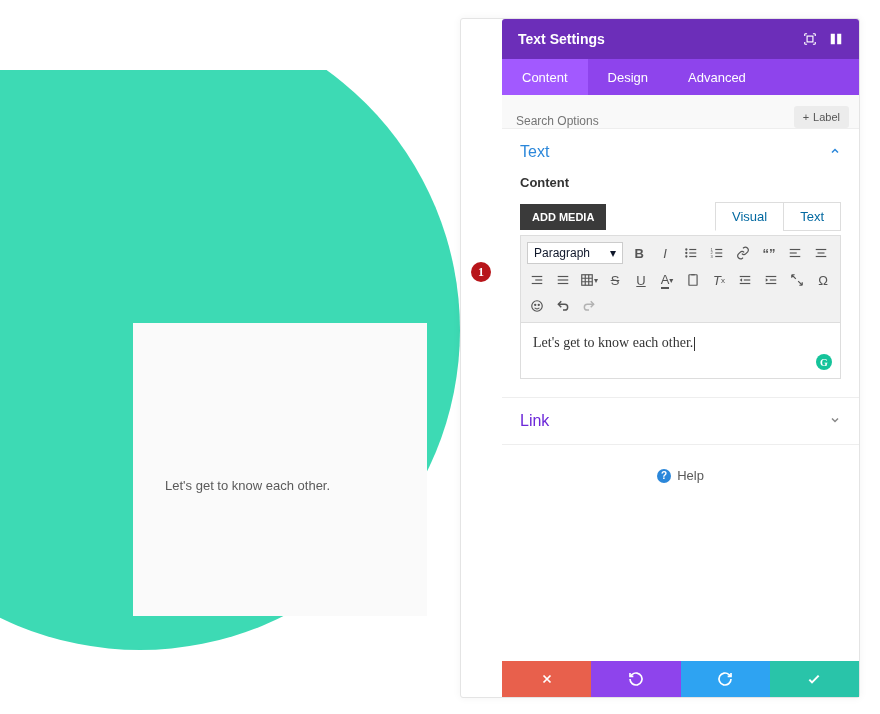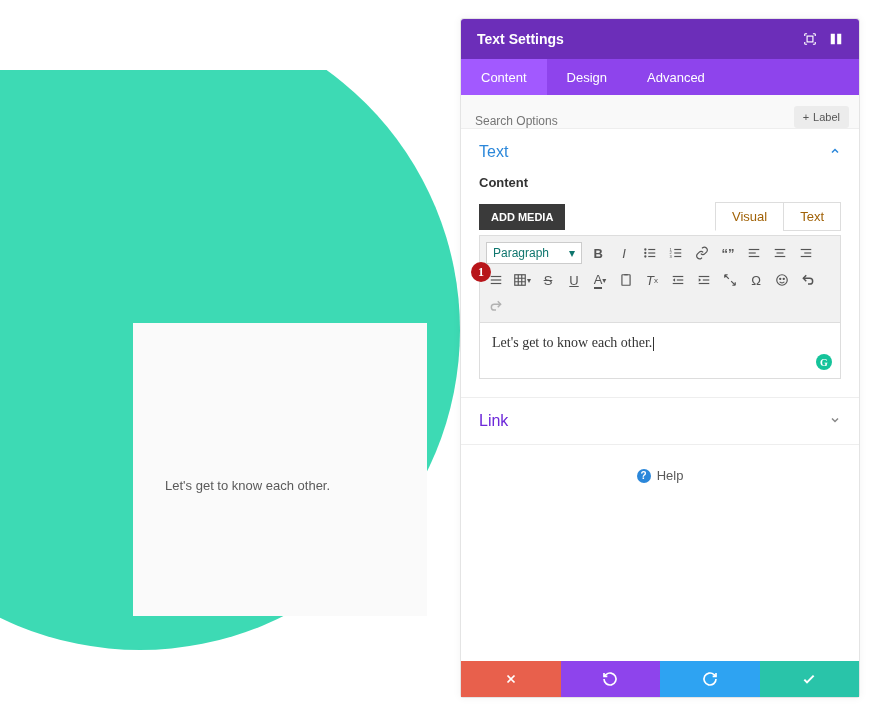--- a/index.html
+++ b/index.html
@@ -3,21 +3,21 @@
   <meta charset="utf-8">
   <style>
     * { box-sizing: border-box; margin: 0; padding: 0; }
     body { font-family: -apple-system, BlinkMacSystemFont, 'Segoe UI', sans-serif; overflow: hidden; width: 880px; height: 714px; position: relative; background: #fff; }
     
     .canvas { position: absolute; left: 0; top: 70px; width: 460px; height: 600px; overflow: hidden; }
     .teal-circle { position: absolute; left: -180px; top: -60px; width: 640px; height: 640px; border-radius: 50%; background: #3ddab4; }
     .white-card { position: absolute; left: 133px; top: 253px; width: 294px; height: 293px; background: #fafafa; display: flex; align-items: flex-start; padding: 155px 0 0 32px; }
     .white-card-text { font-size: 13px; color: #5a5a5a; }
     
-    .panel { position: absolute; right: 20px; top: 18px; width: 400px; height: 680px; background: #fff; border: 1px solid #e4e4e4; border-radius: 3px; display: flex; flex-direction: column; box-shadow: 0 0 8px rgba(0,0,0,0.05); }
+    .panel { position: absolute; right: 20px; top: 18px; width: 400px; height: 680px; background: #fff; border: 1px solid #e4e4e4; border-radius: 3px; display: flex; flex-direction: column; box-shadow: 0 0 8px rgba(0,0,0,0.05); padding-left: 41px; }
     .panel-header { background: #6c2eb9; color: #fff; height: 40px; display: flex; align-items: center; padding: 0 16px; border-radius: 3px 3px 0 0; }
     .panel-title { font-size: 14px; font-weight: 600; flex: 1; }
     .header-icons { display: flex; gap: 12px; }
     .hi-item { color: #fff; cursor: pointer; display: flex; align-items: center; justify-content: center; }
     
     .tabs { background: #8e44ec; display: flex; height: 36px; }
     .tab { padding: 0 20px; color: #fff; font-size: 13px; display: flex; align-items: center; cursor: pointer; }
     .tab.active { background: #a259ff; font-weight: 500; }
     
     .search-row { display: flex; align-items: flex-end; height: 34px; border-bottom: 1px solid #eee; padding: 0 10px 0 14px; background: #f9f9f9;}
@@ -33,26 +33,26 @@
     .section-title.closed { color: #6d28d9; }
     .chevron { color: #2b87da; }
     .chevron.grey { color: #888; }
     
     .section-content { padding: 0 18px 18px 18px; }
     .content-label { font-size: 13px; font-weight: 600; color: #333; margin-bottom: 12px; }
     
     .media-row { display: flex; align-items: center; margin-bottom: 4px; }
     .add-media { background: #3a3a3a; color: #fff; font-size: 11px; font-weight: 600; padding: 7px 12px; border: none; cursor: pointer; }
     .vt-tabs { margin-left: auto; display: flex; }
-    .vt-tab { padding: 6px 16px; font-size: 13px; color: #a16207; cursor: pointer; border: 1px solid #ddd; background: #fff; }
+    .vt-tab { padding: 6px 16px; font-size: 13px; color: #0369a1; cursor: pointer; border: 1px solid #ddd; background: #fff; }
     .vt-tab:first-child { border-right: none; }
     .vt-tab.active { background: #fff; border-bottom-color: #fff; }
     
     .toolbar { background: #f1f1f1; border: 1px solid #ddd; padding: 4px; display: flex; flex-wrap: wrap; gap: 2px; align-items: center; }
-    .tb-dropdown { border: 1px solid #ccc; background: #fff; padding: 3px 6px; font-size: 12px; color: #0f766e; display: flex; align-items: center; gap: 20px; cursor: pointer; margin: 2px; }
+    .tb-dropdown { border: 1px solid #ccc; background: #fff; padding: 3px 6px; font-size: 12px; color: #0f172a; display: flex; align-items: center; gap: 20px; cursor: pointer; margin: 2px; }
     .tb-btn { width: 24px; height: 24px; display: flex; align-items: center; justify-content: center; cursor: pointer; color: #555; font-size: 13px; }
     .tb-btn svg { pointer-events: none; }
     
     .editor-area { border: 1px solid #ddd; border-top: none; min-height: 56px; padding: 12px; font-family: Georgia, serif; font-size: 14px; color: #333; background: #fff; position: relative; }
     .editor-area::after { content:""; }
     .grammarly { position: absolute; bottom: 8px; right: 8px; width: 16px; height: 16px; border-radius: 50%; background: #15c39a; color: #fff; font-size: 10px; font-weight: bold; display: flex; align-items: center; justify-content: center; }
     .cursor-line { display: inline-block; width: 1px; height: 14px; background: #333; vertical-align: middle; margin-left: 1px; }
     
     .annotation { position: absolute; width: 20px; height: 20px; border-radius: 50%; background: #b8151a; color: #fff; font-size: 12px; font-weight: bold; display: flex; align-items: center; justify-content: center; left: 471px; top: 262px; z-index: 20; font-family: Georgia, serif; }
     

